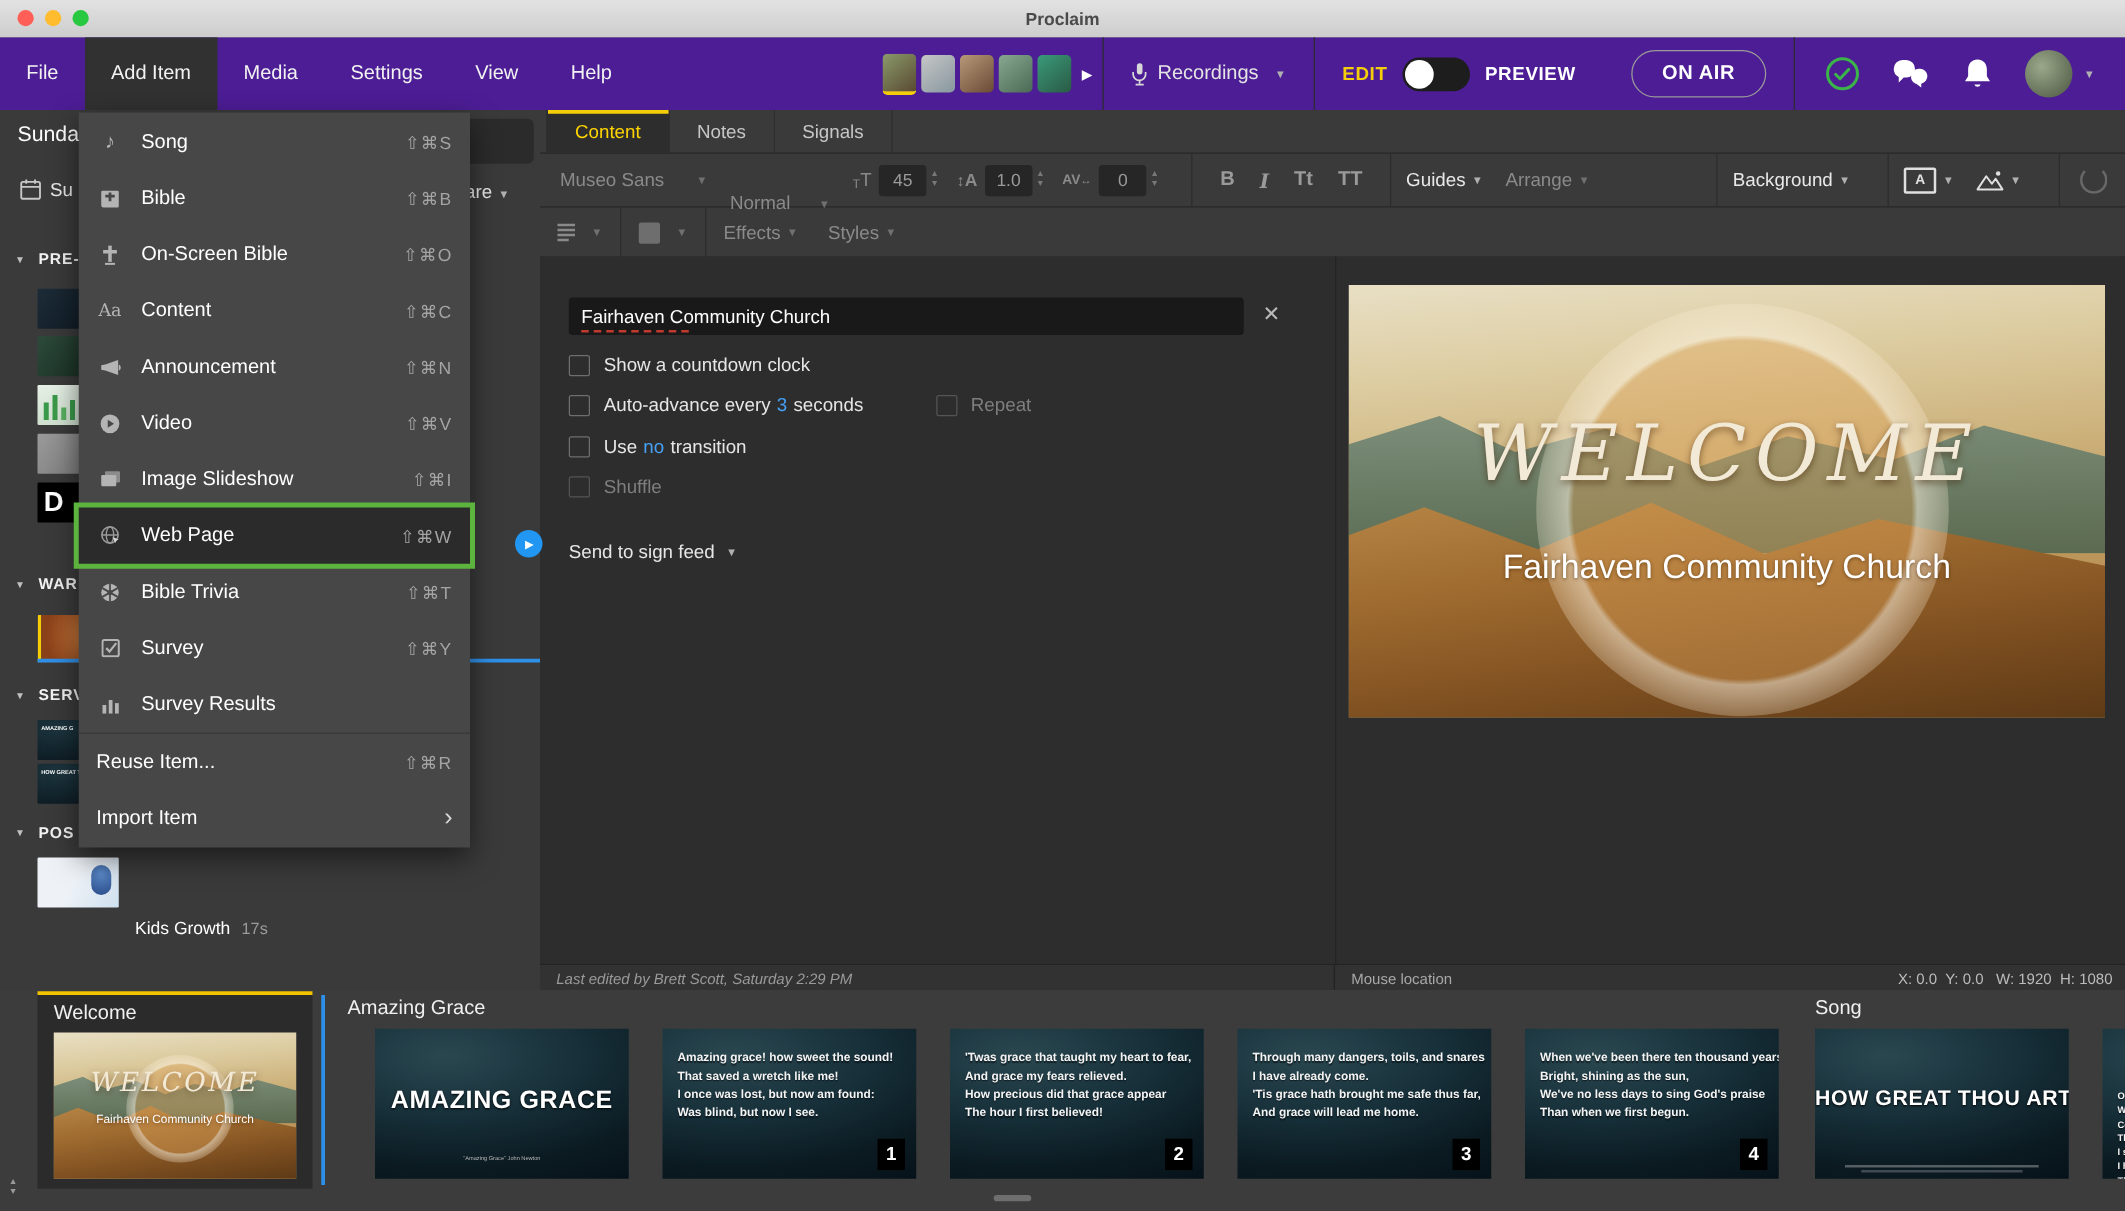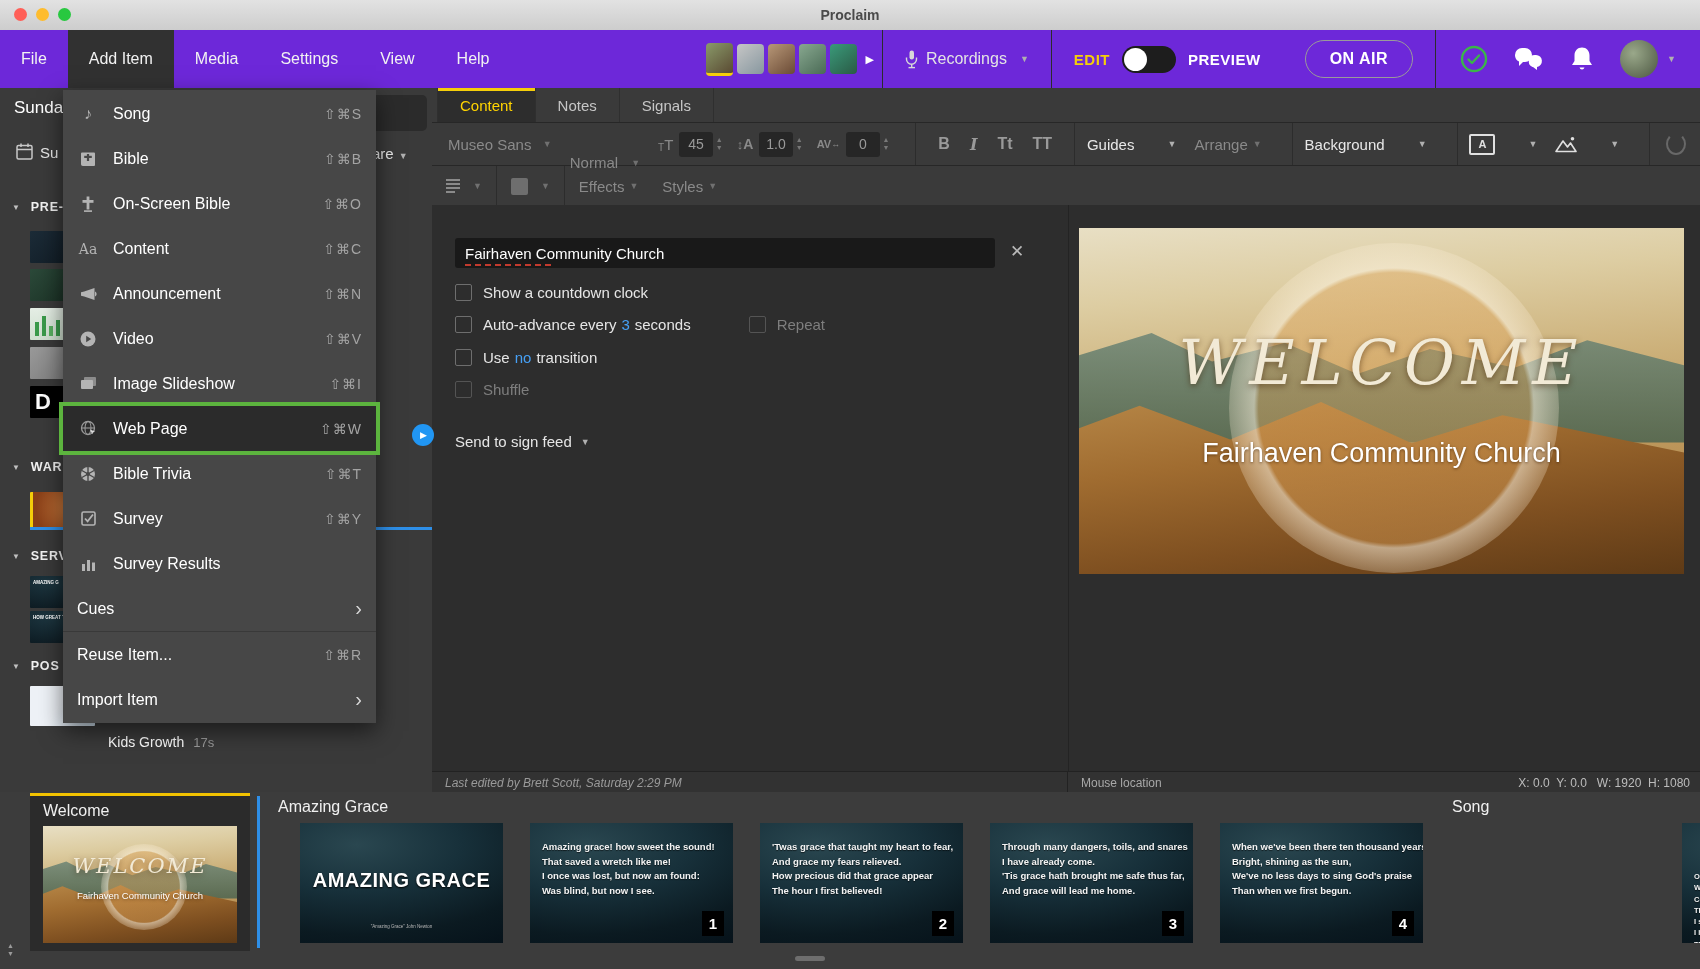--- a/index.html
+++ b/index.html
@@ -8,21 +8,21 @@
   .abs{position:absolute;}
 
   
   #titlebar{top:0;left:0;right:0;height:30px;background:linear-gradient(#e2e2e2,#cdcdcd);border-bottom:1px solid #aaa;}
   .traffic{position:absolute;left:14px;top:8px;display:flex;gap:9px;}
   .light{width:13px;height:13px;border-radius:50%;}
   .l-red{background:#ff5f57;}.l-yel{background:#febc2e;}.l-grn{background:#28c840;}
   .tb-title{width:100%;text-align:center;line-height:30px;color:#4a4a4a;font-size:14px;font-weight:bold;}
 
   
-  #topbar{top:30px;left:0;right:0;height:58px;background:#6d28d9;display:flex;align-items:stretch;}
+  #topbar{top:30px;left:0;right:0;height:58px;background:#4c1d95;display:flex;align-items:stretch;}
   .mtrig{display:flex;align-items:center;padding:0 21px;font-size:16px;color:#f2f2f2;}
   .mtrig.active{background:#313131;}
   .tspacer{flex:1;}
   .vdiv{width:1px;background:#2c2c2c;}
   .avatars{display:flex;align-items:center;gap:4px;padding:0 8px;}
   .avatar-sq{width:27px;height:30px;border-radius:4px;}
   .avatar-sq.speaking{border-bottom:3px solid #f5ce0a;}
   .a1{background:linear-gradient(140deg,#8a9a6a,#5a4a32);}
   .a2{background:linear-gradient(140deg,#c6c6c6,#87979f);}
   .a3{background:linear-gradient(140deg,#b89878,#6a4a35);}
@@ -72,21 +72,21 @@
 
   
   #tabsbar{top:88px;left:432px;right:0;height:117px;background:#3a3a3a;}
   .tabs-row{height:34px;display:flex;border-bottom:1px solid #272727;padding-left:5px;}
   .tab{display:flex;align-items:center;padding:0 22px;font-size:15px;color:#c6c6c6;border-right:1px solid #2f2f2f;}
   .tab:first-child{border-left:1px solid #2f2f2f;}
   .tab.active{background:#2d2d2d;color:#ffd400;box-shadow:inset 0 3px 0 #f5ce0a;}
   .tool-row1{height:42px;display:flex;align-items:center;border-bottom:1px solid #272727;padding:0 14px 0 16px;}
   .tool-row2{height:40px;display:flex;align-items:center;padding:0;}
   .dim-t{color:#8a8a8a;}
-  .lit-t{color:#e8e8e8;gap:28px;}
+  .lit-t{color:#e8e8e8;}
   .dd{display:flex;align-items:center;font-size:15px;margin-right:18px;white-space:nowrap;}
   .numbox{width:38px;height:25px;background:#262626;border-radius:3px;color:#9a9a9a;font-size:14px;
           display:flex;align-items:center;justify-content:center;margin:0 3px 0 6px;}
   .stepper{display:flex;flex-direction:column;font-size:7px;color:#787878;line-height:1.1;margin-right:14px;}
   .t-icon{font-size:14px;color:#8a8a8a;display:flex;align-items:flex-end;}
   .fmt-btn{font-size:16px;font-weight:bold;color:#9a9a9a;margin:0 10px;}
   .fmt-i{font-family:"DejaVu Serif",serif;font-style:italic;font-weight:bold;}
   .grp-sep{width:1px;height:42px;background:#2c2c2c;margin:0 12px;}
   .row2-grp{height:40px;display:flex;align-items:center;padding:0 14px;border-right:1px solid #2c2c2c;}
   .align-icon{display:flex;flex-direction:column;gap:2px;margin-right:8px;}
@@ -419,24 +419,20 @@
   <div class="menu-row">
     <span class="mi-icon">
       <svg width="15" height="14" viewBox="0 0 15 14">
           <rect x="1" y="7" width="3" height="7" fill="#b4b4b4"></rect>
           <rect x="6" y="3" width="3" height="11" fill="#b4b4b4"></rect>
           <rect x="11" y="5.5" width="3" height="8.5" fill="#b4b4b4"></rect>
         </svg>
     </span>
     <span class="mi-label">Survey Results</span>
     <span class="mi-short"></span>
-  </div>
-  <div class="menu-row">
-    <span class="mi-label">Cues</span>
-    <span class="mi-arrow"></span>
   </div>
   <div class="menu-divider"></div>
   <div class="menu-row">
     <span class="mi-label">Reuse Item...</span>
     <span class="mi-short">⇧⌘R</span>
   </div>
   <div class="menu-row">
     <span class="mi-label">Import Item</span>
     <span class="mi-arrow"></span>
   </div>
@@ -666,20 +662,25 @@
       <div>When we've been there ten thousand years,</div>
       <div>Bright, shining as the sun,</div>
       <div>We've no less days to sing God's praise</div>
       <div>Than when we first begun.</div>
     </div>
     <div class="slide-num">4</div>
   </div>
 
   <div class="fs-label fs-sec-label" style="left:1452px;">Song</div>
 
+  <div class="teal-slide" style="left:1452px;">
+    <div class="song-title long">HOW GREAT THOU ART</div>
+    <div class="copyright-bar"></div>
+    <div class="copyright-bar b2"></div>
+  </div>
 
   <div class="teal-slide" style="left:1682px;">
     <div class="lyric-text small">
       <div>O Lor</div>
       <div>When</div>
       <div>Consi</div>
       <div>Thy h</div>
       <div>I see</div>
       <div>I hea</div>
       <div>Thy p</div>

